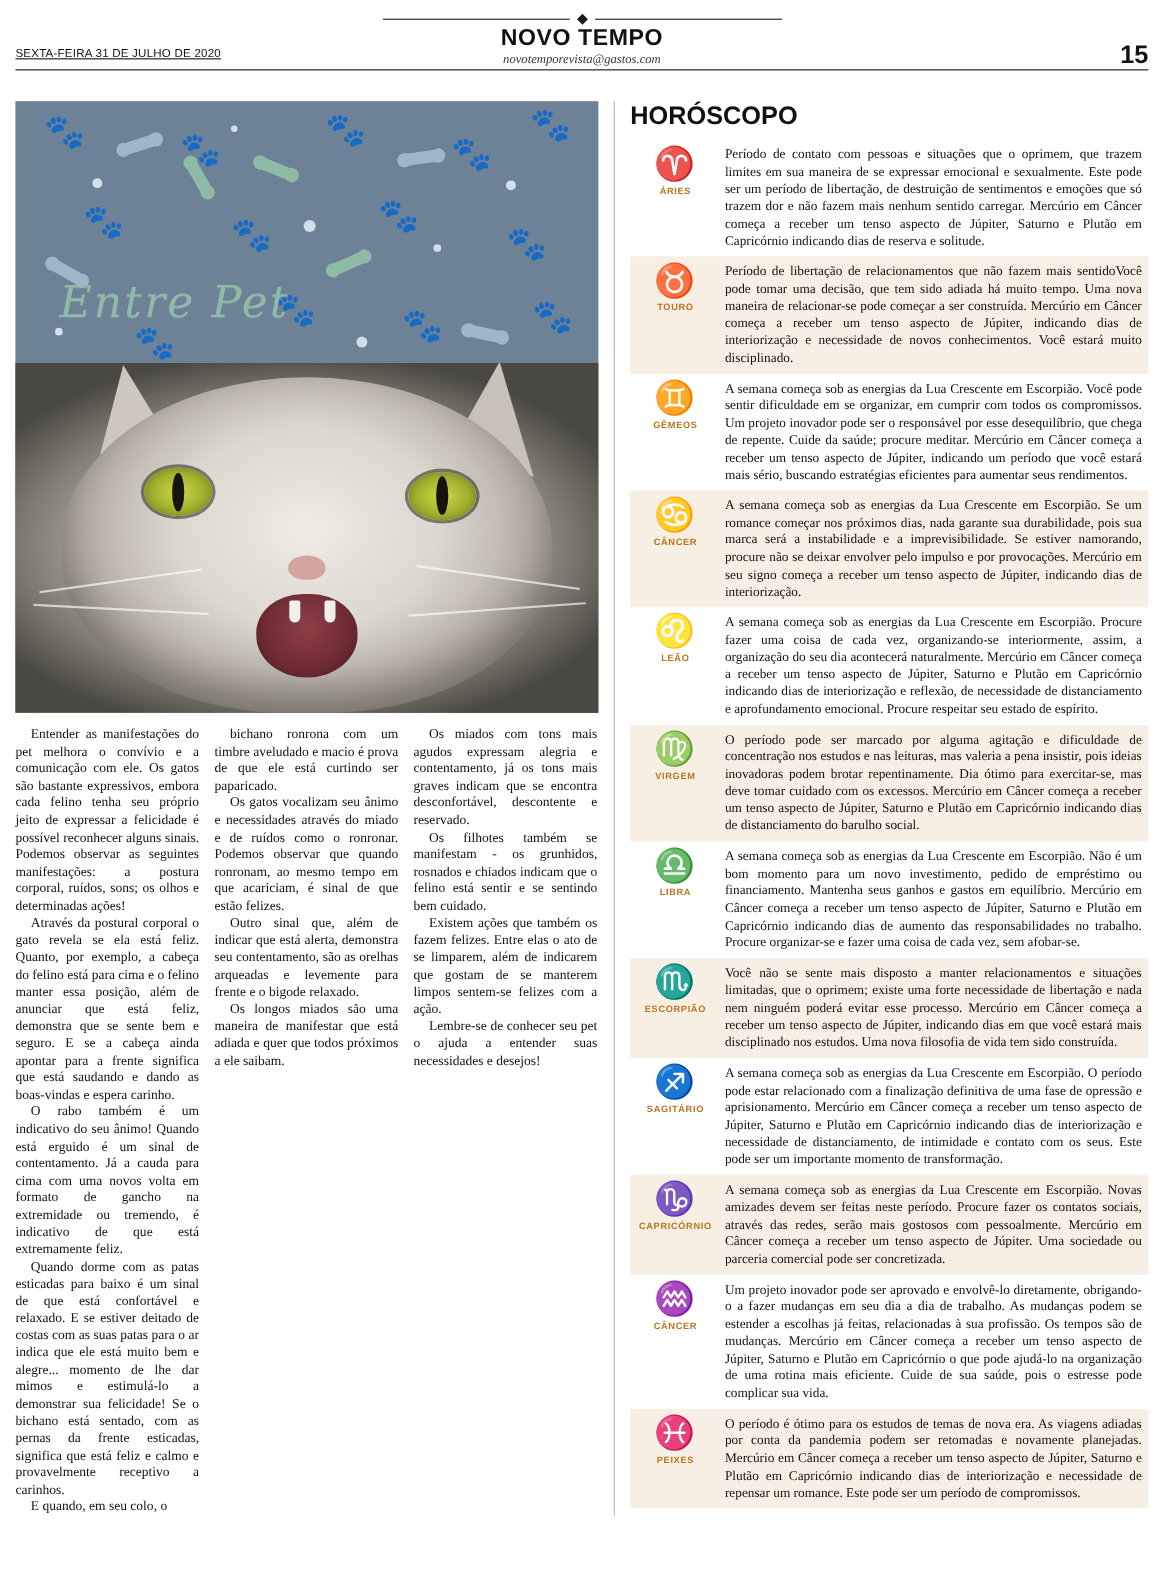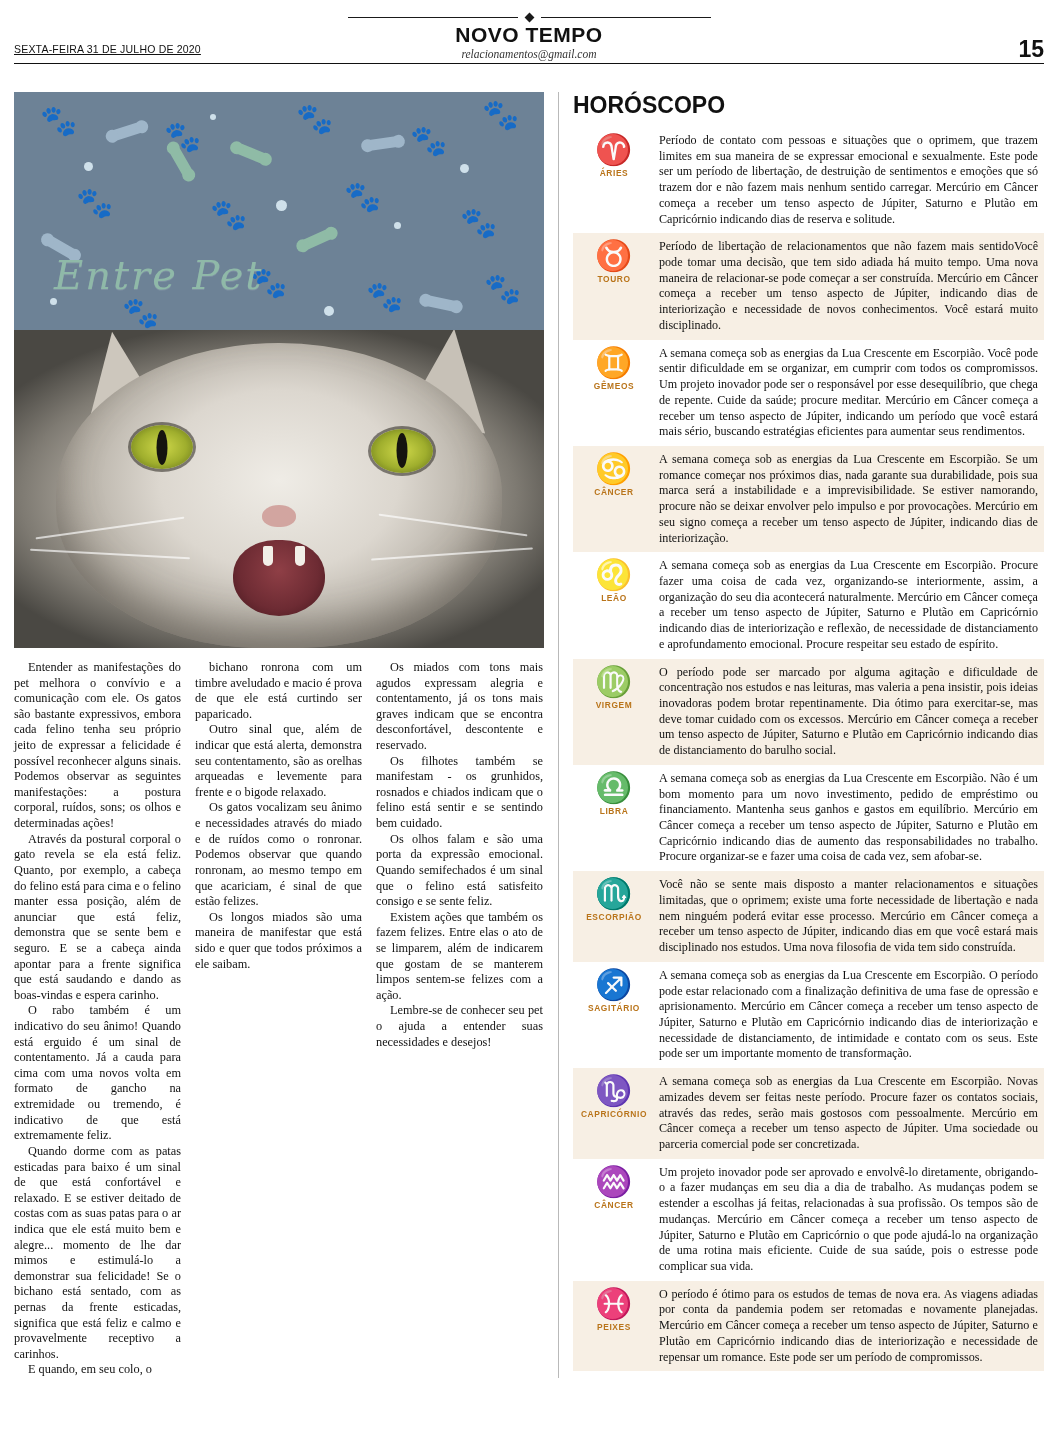--- a/index.html
+++ b/index.html
@@ -256,21 +256,21 @@
 <body>
 
 <div class="masthead">
   <div class="mast-center">
     <div class="mast-rule-wrap">
       <div class="mast-rule"></div>
       <div class="mast-diamond"></div>
       <div class="mast-rule"></div>
     </div>
     <div class="mast-title">NOVO TEMPO</div>
-    <div class="mast-email">relacionamentos@gmail.com</div>
+    <div class="mast-email">novotemporevista@gastos.com</div>
     <div class="mast-bottomrule"></div>
   </div>
   <div class="mast-date">SEXTA-FEIRA 31 DE JULHO DE 2020</div>
   <div class="mast-page">15</div>
 </div>
 
 <div class="page">
 
   <div class="col-left">
 
@@ -334,28 +334,27 @@
     <div class="body-cols">
       <div class="bcol">
         <p>Entender as manifestações do pet melhora o convívio e a comunicação com ele. Os gatos são bastante expressivos, embora cada felino tenha seu próprio jeito de expressar a felicidade é possível reconhecer alguns sinais. Podemos observar as seguintes manifestações: a postura corporal, ruídos, sons; os olhos e determinadas ações!</p>
         <p>Através da postural corporal o gato revela se ela está feliz. Quanto, por exemplo, a cabeça do felino está para cima e o felino manter essa posição, além de anunciar que está feliz, demonstra que se sente bem e seguro. E se a cabeça ainda apontar para a frente significa que está saudando e dando as boas-vindas e espera carinho.</p>
         <p>O rabo também é um indicativo do seu ânimo! Quando está erguido é um sinal de contentamento. Já a cauda para cima com uma novos volta em formato de gancho na extremidade ou tremendo, é indicativo de que está extremamente feliz.</p>
         <p>Quando dorme com as patas esticadas para baixo é um sinal de que está confortável e relaxado. E se estiver deitado de costas com as suas patas para o ar indica que ele está muito bem e alegre... momento de lhe dar mimos e estimulá-lo a demonstrar sua felicidade! Se o bichano está sentado, com as pernas da frente esticadas, significa que está feliz e calmo e provavelmente receptivo a carinhos.</p>
         <p>E quando, em seu colo, o</p>
       </div>
       <div class="bcol">
         <p>bichano ronrona com um timbre aveludado e macio é prova de que ele está curtindo ser paparicado.</p>
+        <p>Os gatos vocalizam seu ânimo e necessidades através do miado e de ruídos como o ronronar. Podemos observar que quando ronronam, ao mesmo tempo em que acariciam, é sinal de que estão felizes.</p>
         <p>Outro sinal que, além de indicar que está alerta, demonstra seu contentamento, são as orelhas arqueadas e levemente para frente e o bigode relaxado.</p>
-        <p>Os gatos vocalizam seu ânimo e necessidades através do miado e de ruídos como o ronronar. Podemos observar que quando ronronam, ao mesmo tempo em que acariciam, é sinal de que estão felizes.</p>
-        <p>Os longos miados são uma maneira de manifestar que está sido e quer que todos próximos a ele saibam.</p>
+        <p>Os longos miados são uma maneira de manifestar que está adiada e quer que todos próximos a ele saibam.</p>
       </div>
       <div class="bcol">
         <p>Os miados com tons mais agudos expressam alegria e contentamento, já os tons mais graves indicam que se encontra desconfortável, descontente e reservado.</p>
         <p>Os filhotes também se manifestam - os grunhidos, rosnados e chiados indicam que o felino está sentir e se sentindo bem cuidado.</p>
-        <p>Os olhos falam e são uma porta da expressão emocional. Quando semifechados é um sinal que o felino está satisfeito consigo e se sente feliz.</p>
         <p>Existem ações que também os fazem felizes. Entre elas o ato de se limparem, além de indicarem que gostam de se manterem limpos sentem-se felizes com a ação.</p>
         <p>Lembre-se de conhecer seu pet o ajuda a entender suas necessidades e desejos!</p>
       </div>
     </div>
 
   </div>
 
   <div class="col-right">
     <div class="horo-title">HORÓSCOPO</div>
 

